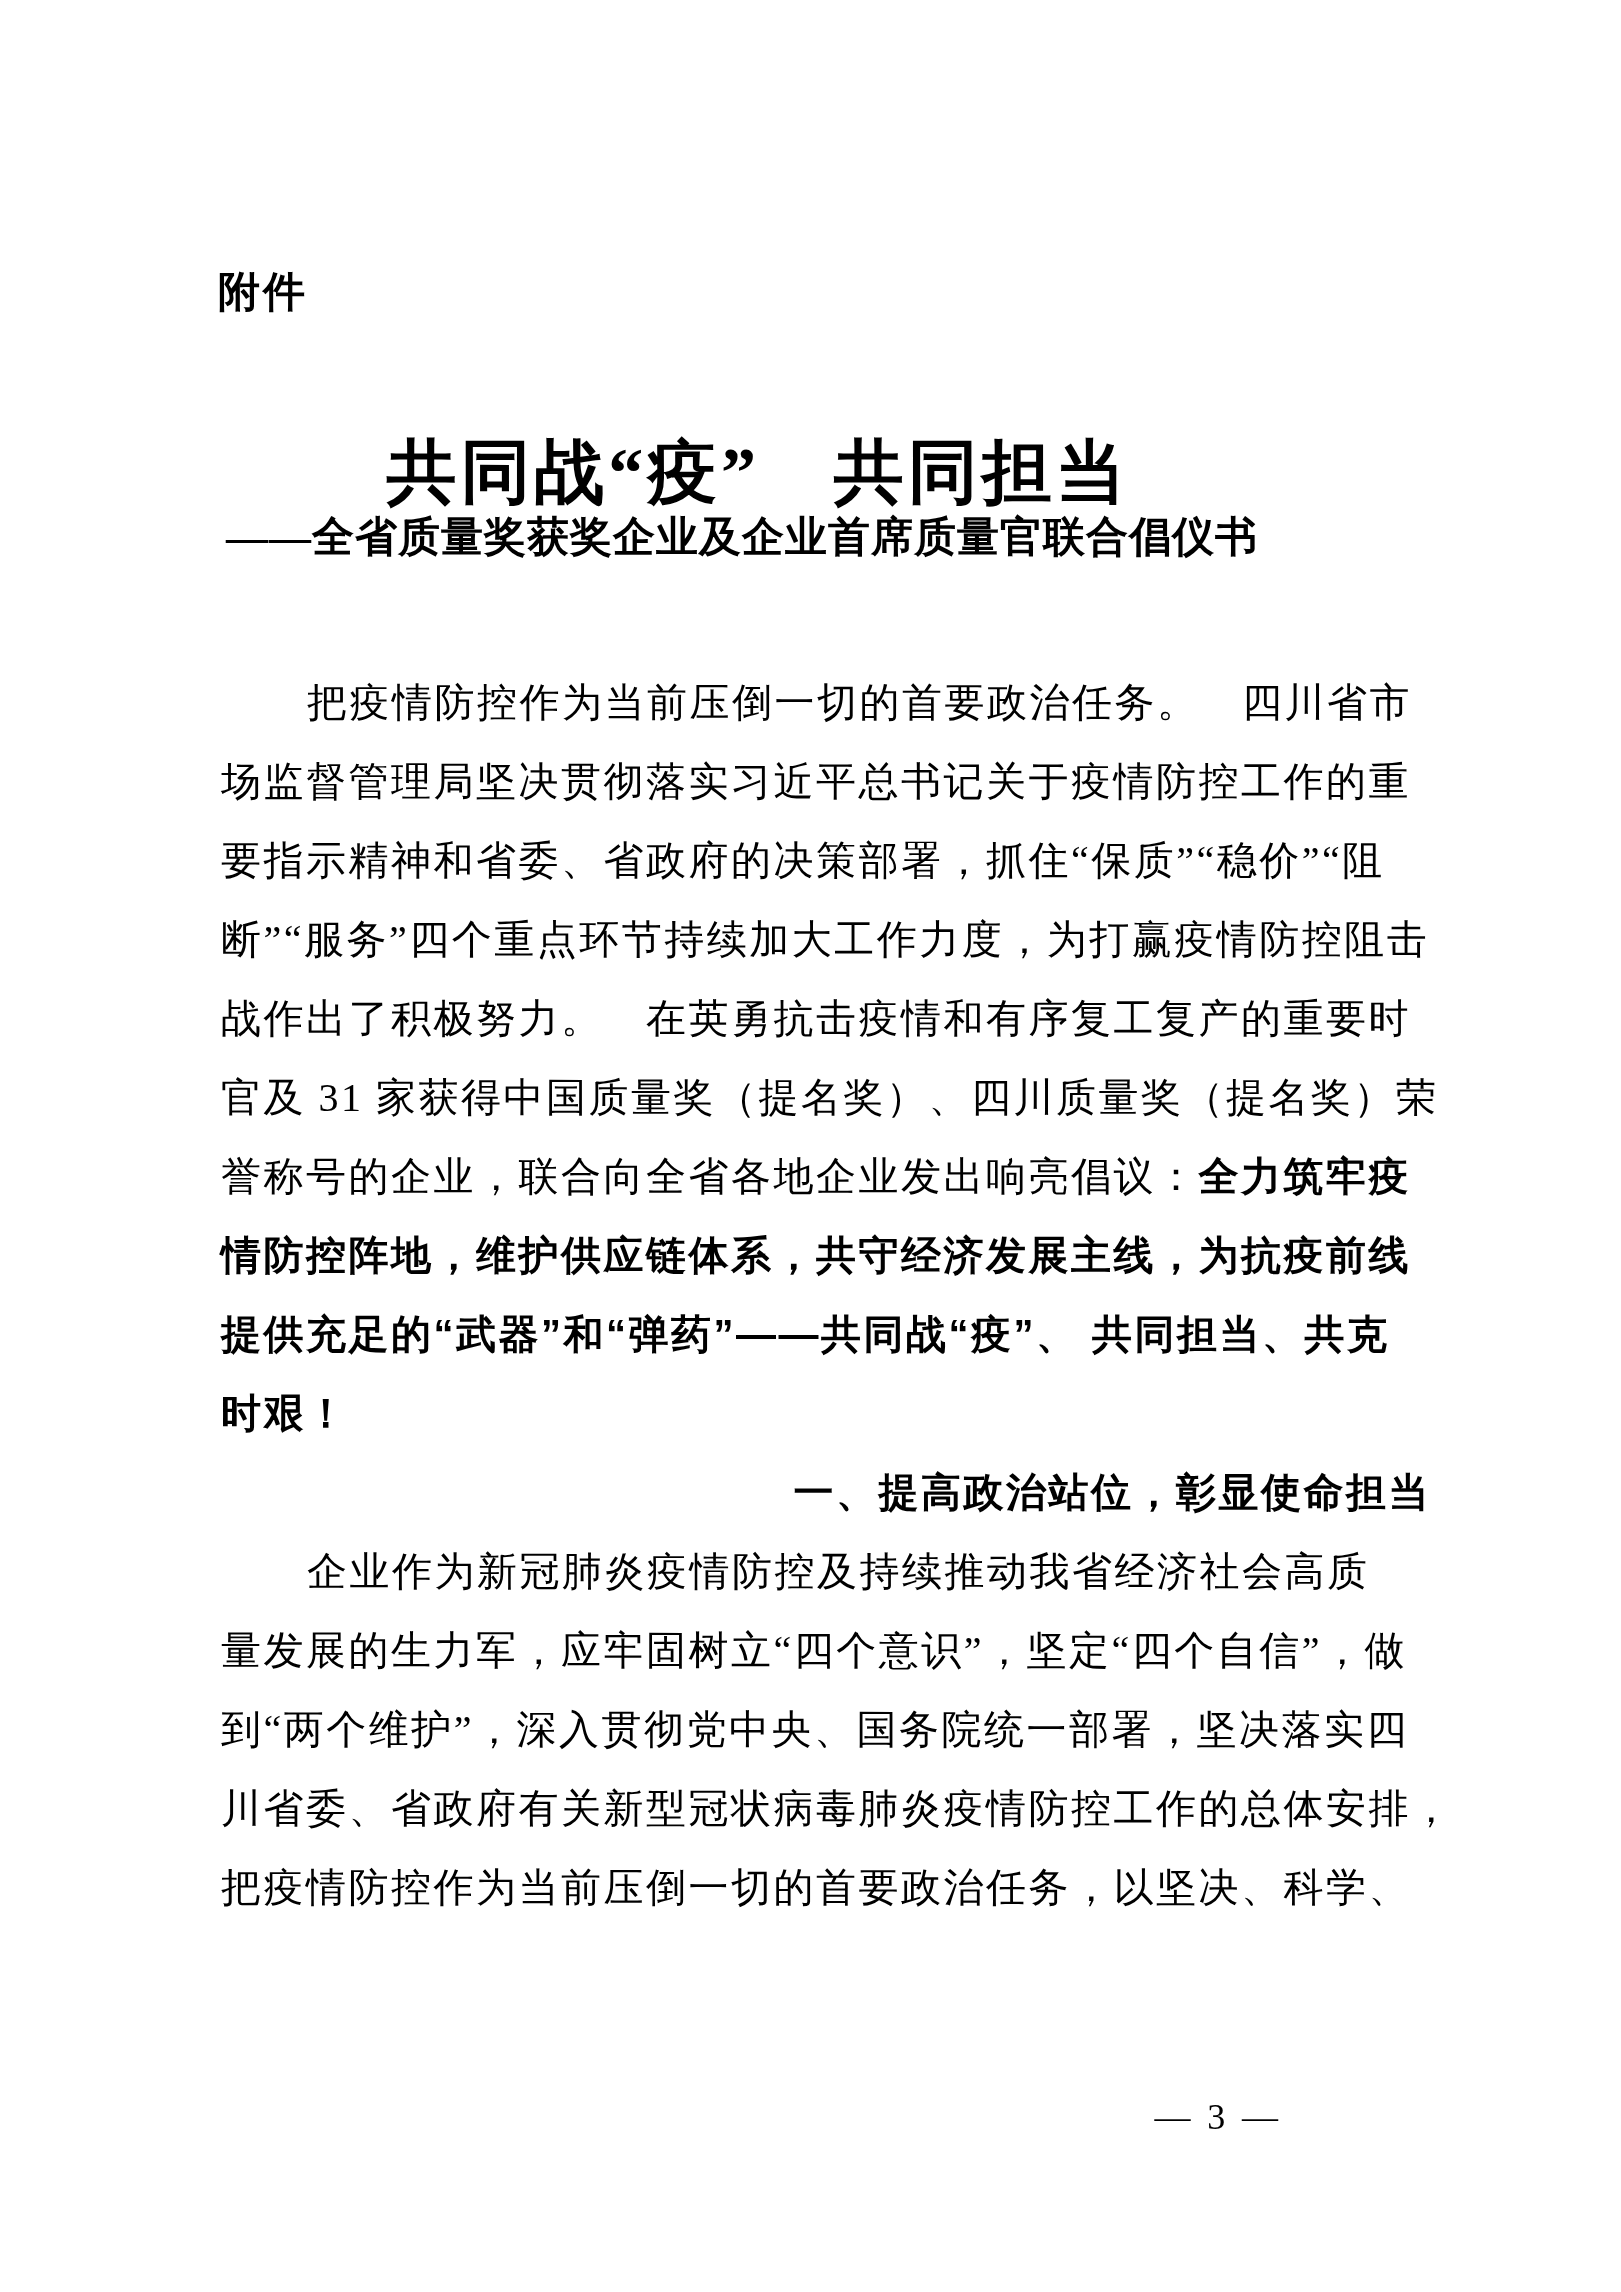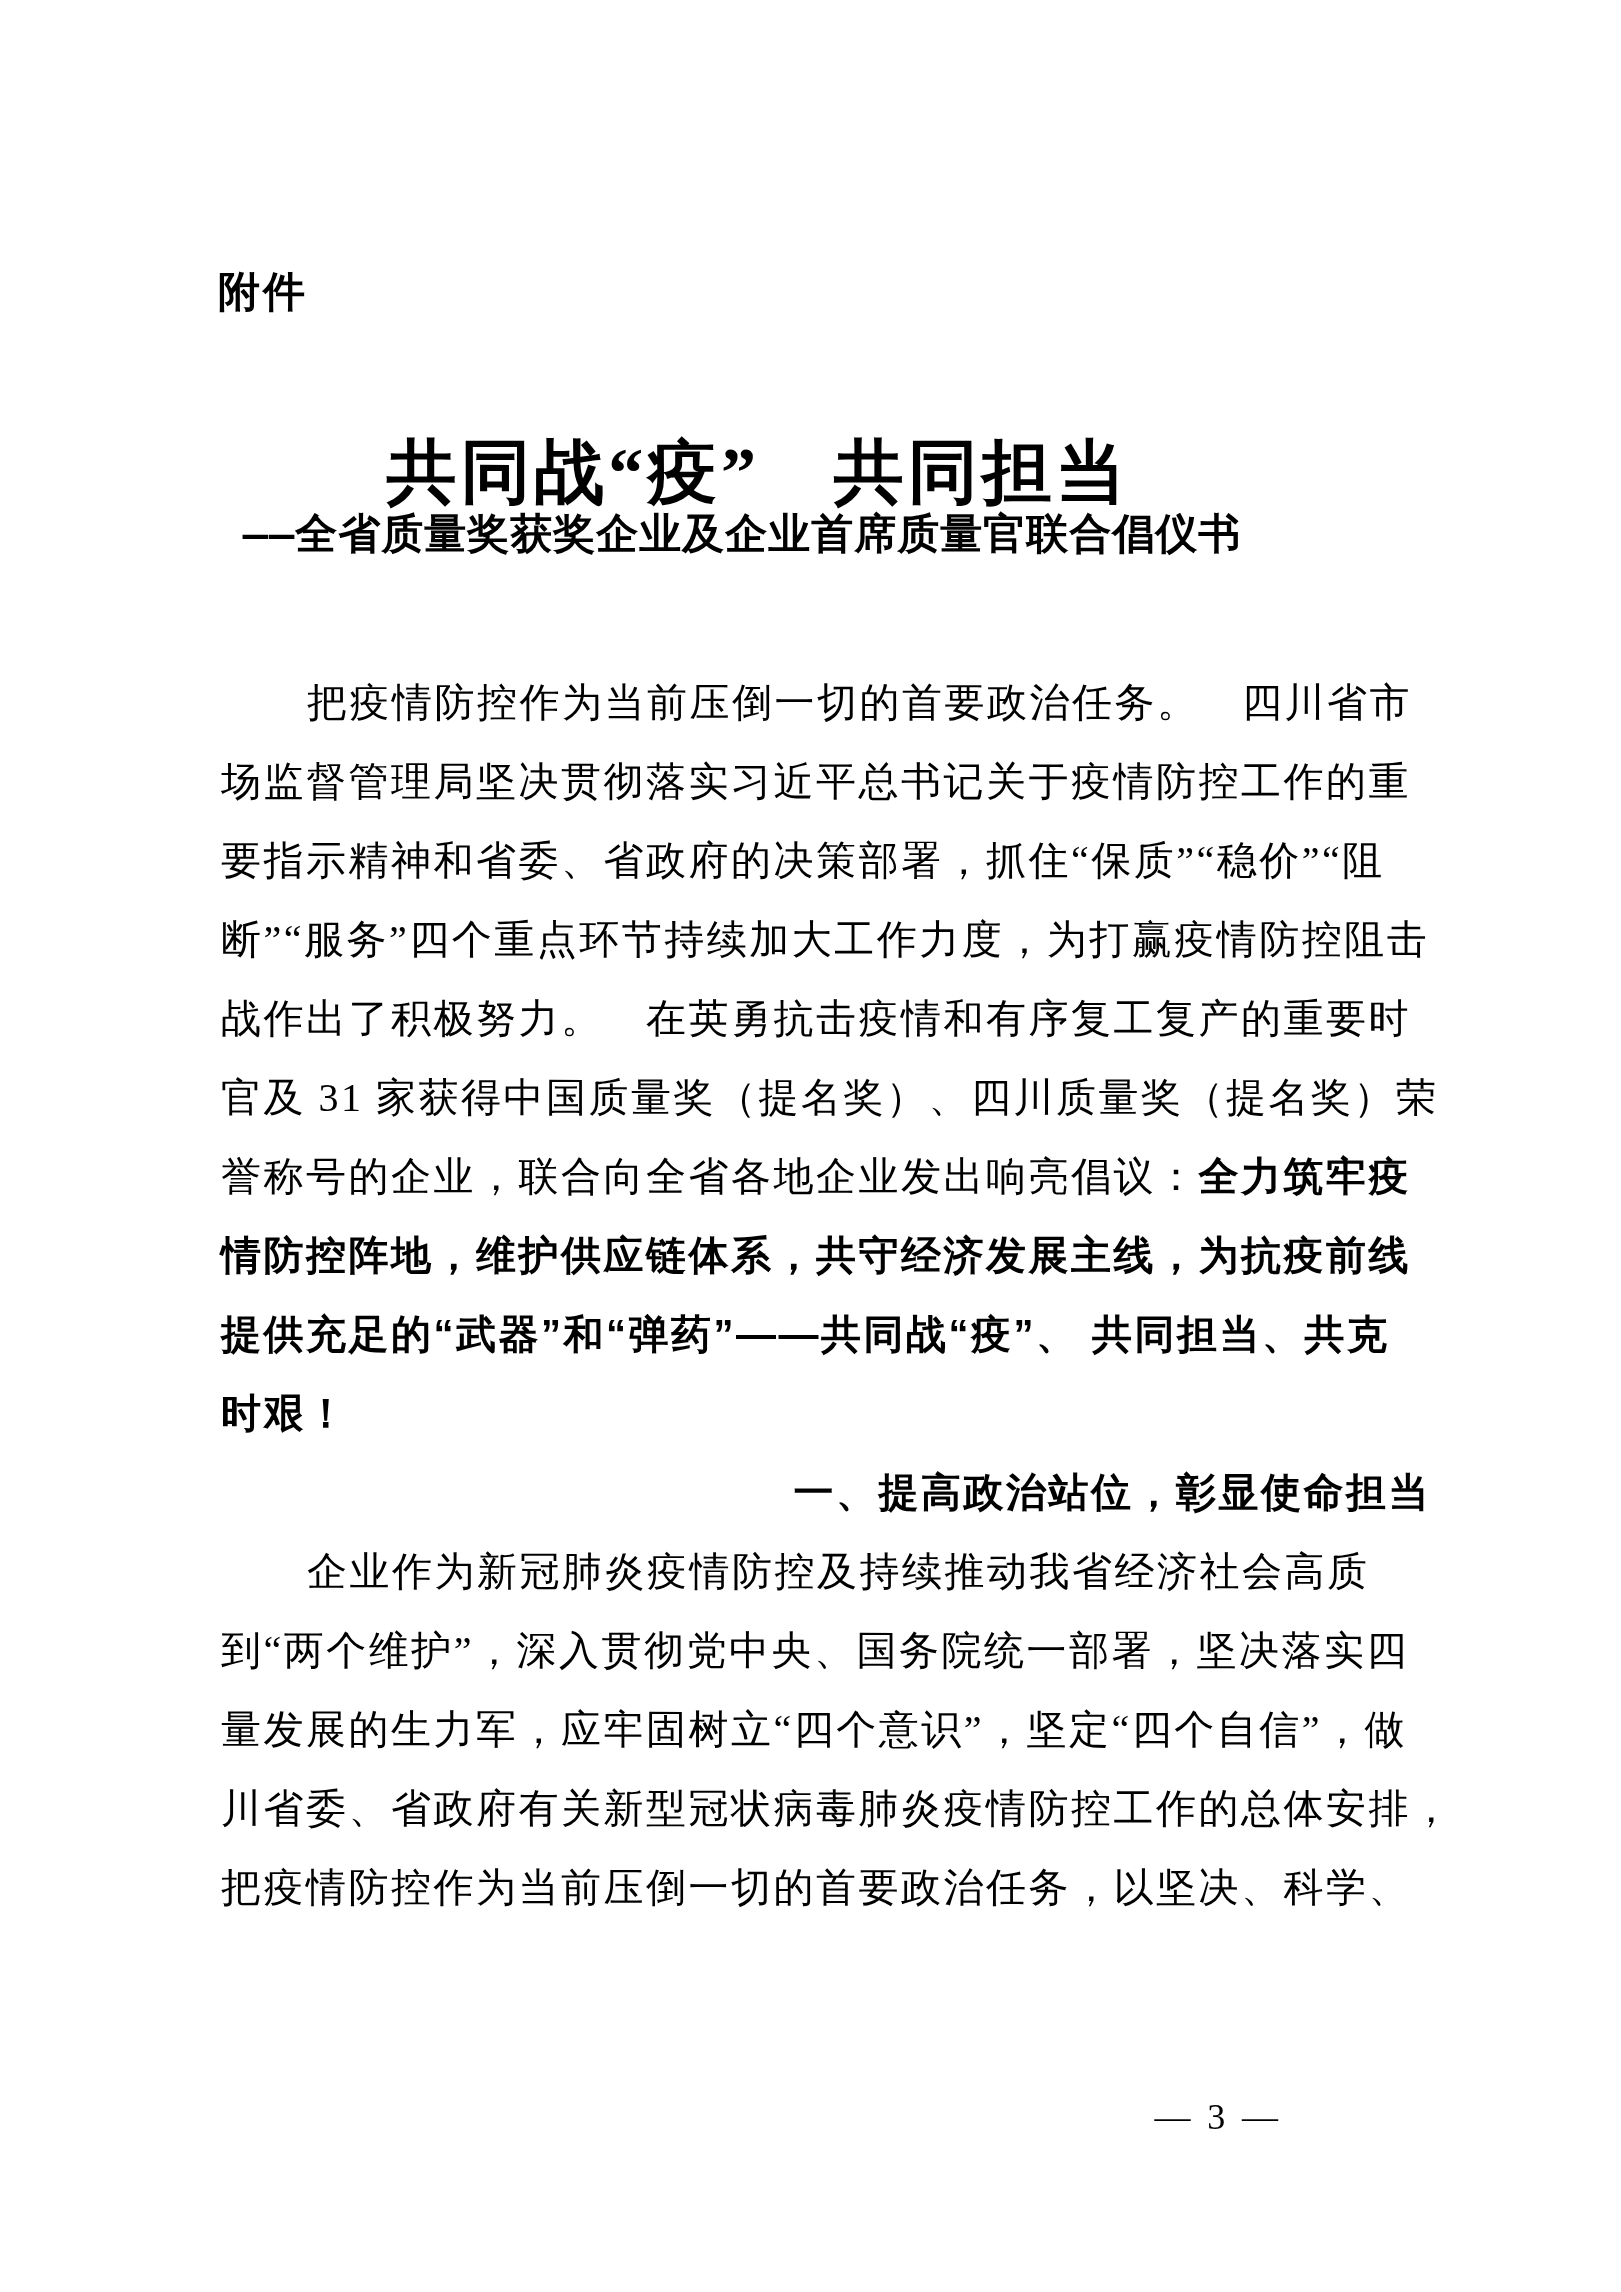--- a/index.html
+++ b/index.html
@@ -43,21 +43,21 @@
   .subtitle {
     position: absolute;
     left: 0;
     top: 512px;
     width: 100%;
     margin: 0;
     text-align: center;
     font-size: 42px;
     line-height: 51px;
     font-weight: bold;
-    font-family: Liberation Mono, monospace;
+    font-family: Liberation Serif, serif;
     letter-spacing: 1px;
   }
   .doc-body {
     position: absolute;
     left: 221px;
     top: 663px;
     width: 1210px;
     font-size: 40px;
   }
   .body-line {
@@ -109,21 +109,21 @@
       <div class="body-line"><span class="seg">要指示精神和省委、省政府的决策部署，抓住“保质”“稳价”“阻</span></div>
       <div class="body-line"><span class="seg">断”“服务”四个重点环节持续加大工作力度，为打赢疫情防控阻击</span></div>
       <div class="body-line"><span class="seg">战作出了积极努力。　在英勇抗击疫情和有序复工复产的重要时</span></div>
       <div class="body-line"><span class="seg">官及 31 家获得中国质量奖（提名奖）、四川质量奖（提名奖）荣</span></div>
       <div class="body-line"><span class="seg">誉称号的企业，联合向全省各地企业发出响亮倡议：</span><span class="seg-bold">全力筑牢疫</span></div>
       <div class="body-line"><span class="seg-bold">情防控阵地，维护供应链体系，共守经济发展主线，为抗疫前线</span></div>
       <div class="body-line"><span class="seg-bold">提供充足的“武器”和“弹药”——共同战“疫”、 共同担当、共克</span></div>
       <div class="body-line"><span class="seg-bold">时艰！</span></div>
       <div class="section-heading">一、提高政治站位，彰显使命担当</div>
       <div class="body-line indent"><span class="seg">企业作为新冠肺炎疫情防控及持续推动我省经济社会高质</span></div>
+      <div class="body-line"><span class="seg">量发展的生力军，应牢固树立“四个意识”，坚定“四个自信”，做</span></div>
       <div class="body-line"><span class="seg">到“两个维护”，深入贯彻党中央、国务院统一部署，坚决落实四</span></div>
-      <div class="body-line"><span class="seg">量发展的生力军，应牢固树立“四个意识”，坚定“四个自信”，做</span></div>
       <div class="body-line"><span class="seg">川省委、省政府有关新型冠状病毒肺炎疫情防控工作的总体安排，</span></div>
       <div class="body-line"><span class="seg">把疫情防控作为当前压倒一切的首要政治任务，以坚决、科学、</span></div>
     </div>
 
   <div class="footer">— 3 —</div>
 </div>
 
 
 </body></html>

